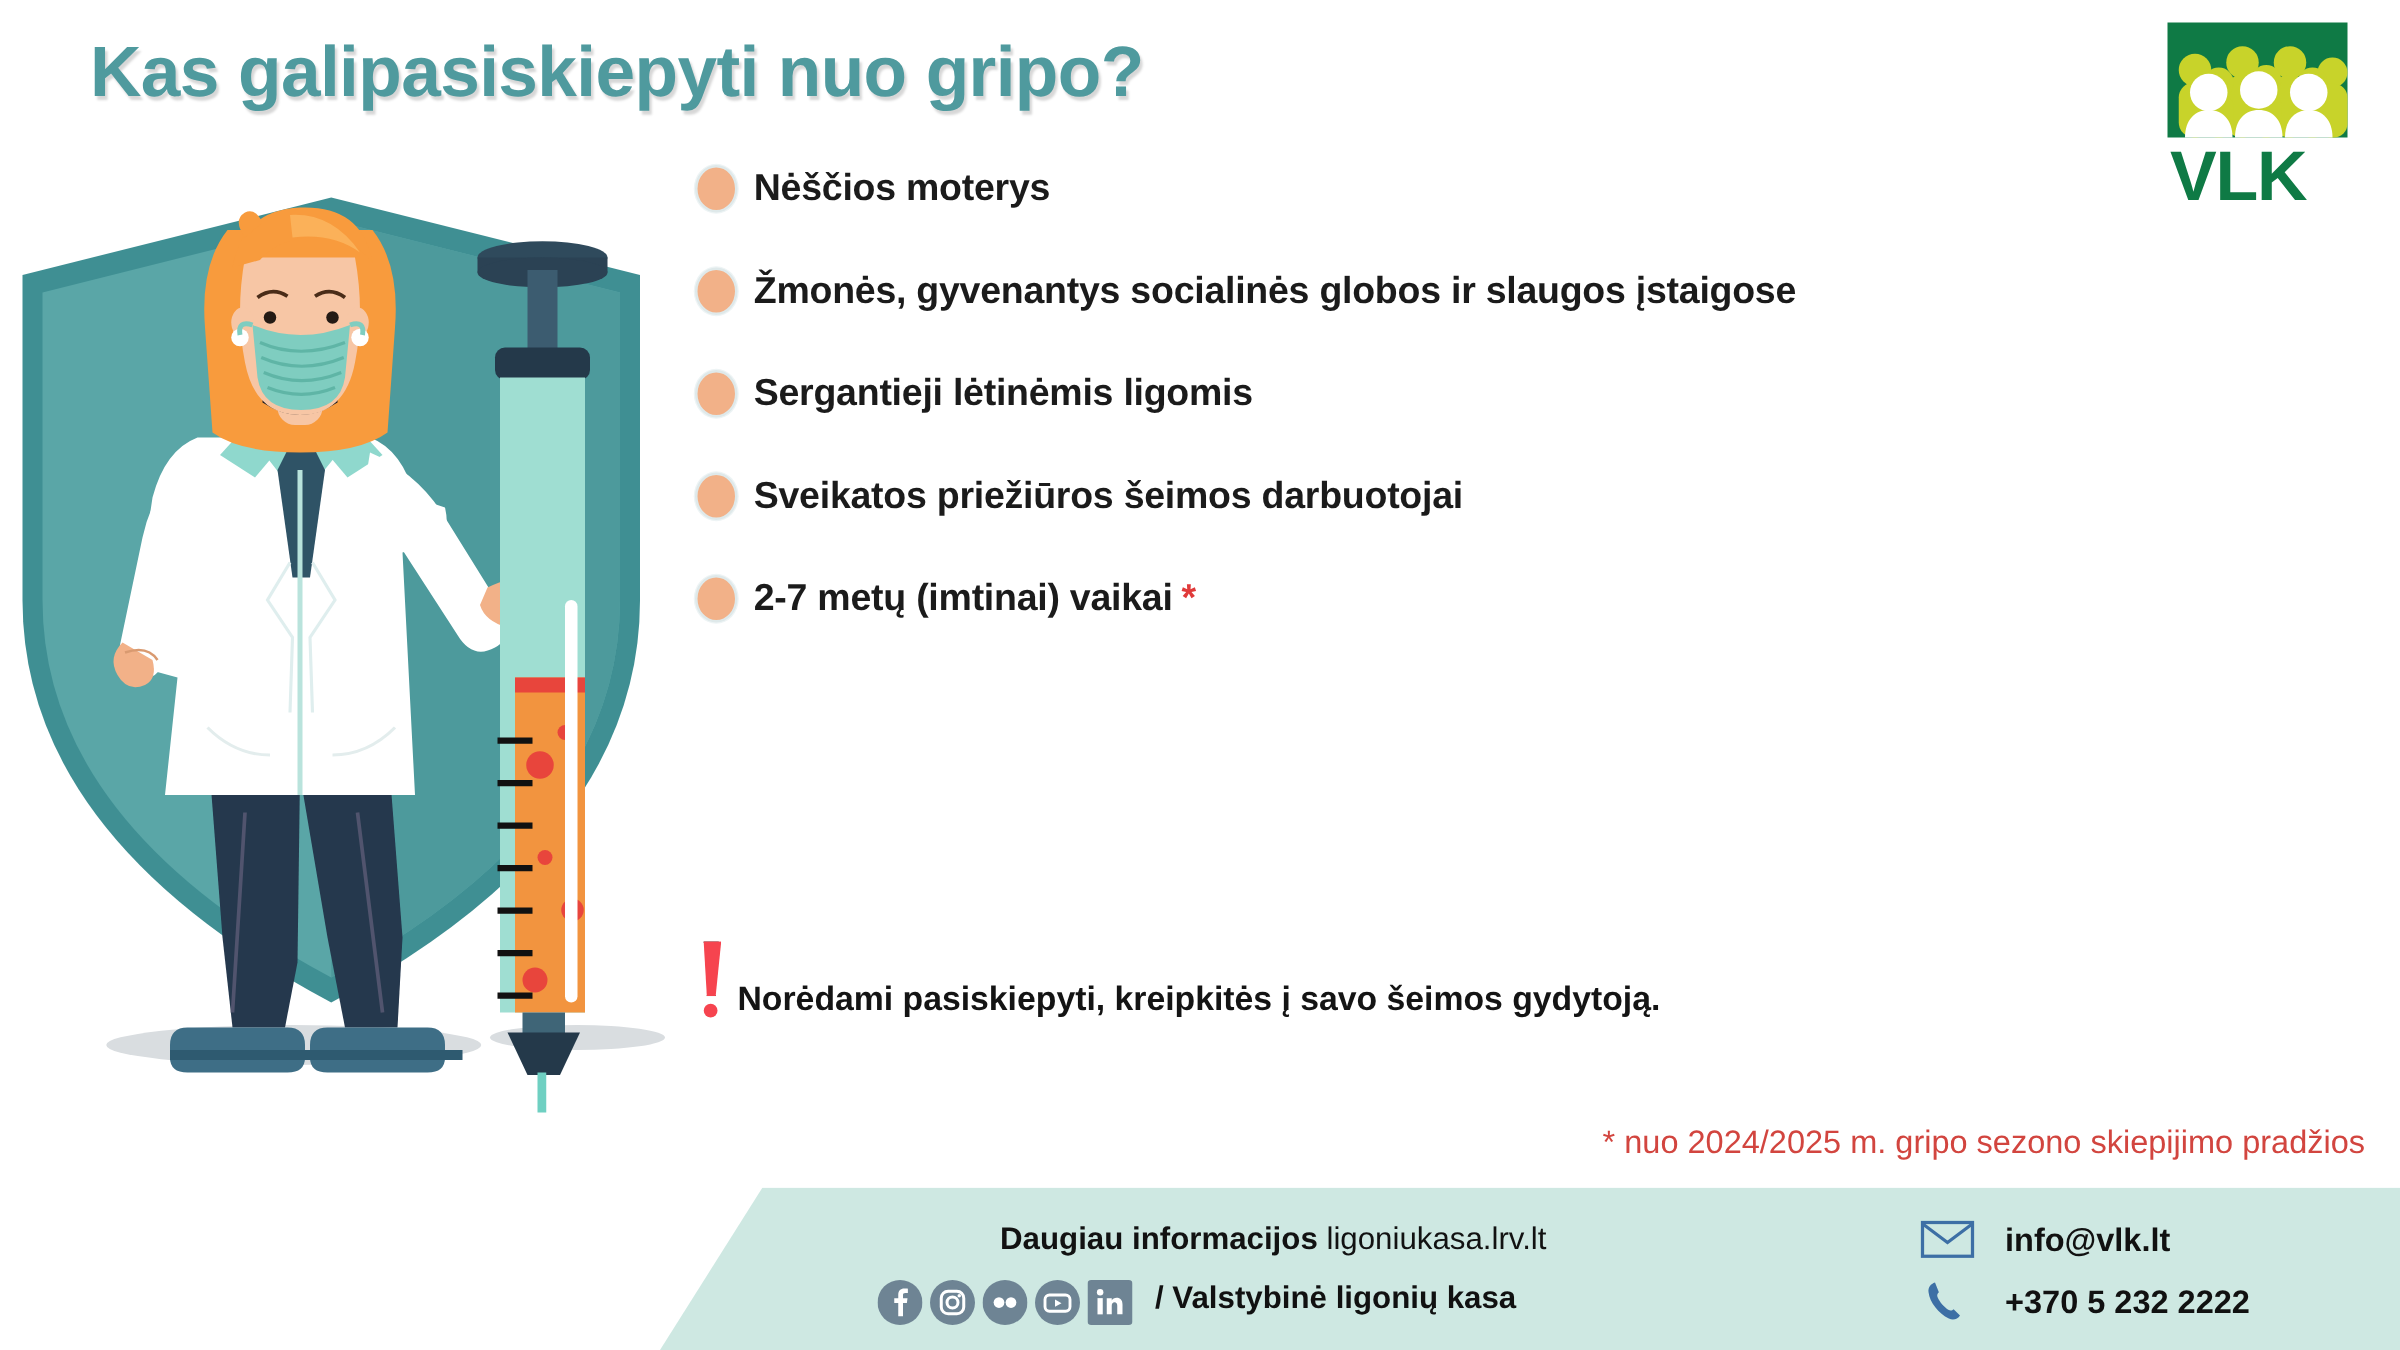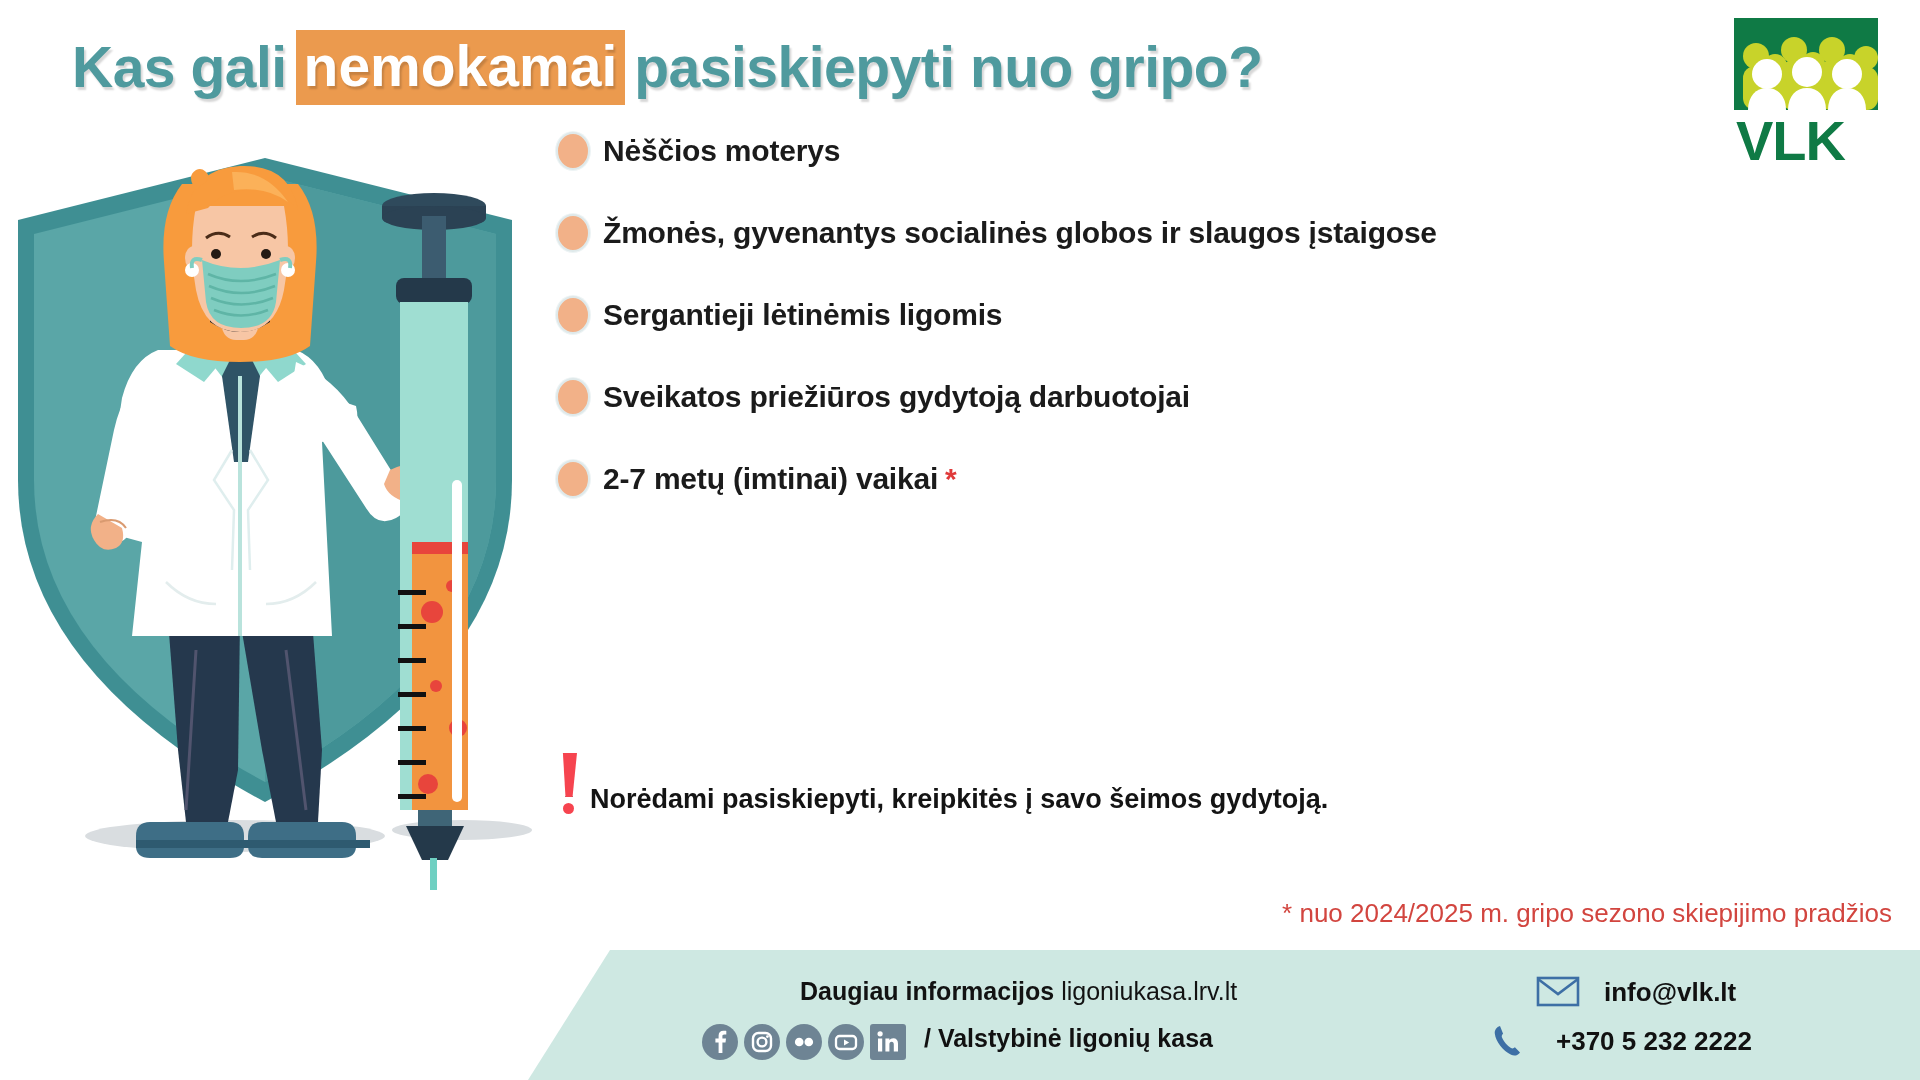--- a/index.html
+++ b/index.html
@@ -87,32 +87,31 @@
   .f-more b{font-weight:bold;}
   .f-more span.url{font-weight:normal;}
 
   .social{position:absolute;left:702px;top:1024px;display:flex;align-items:flex-start;}
   .si{width:36px;height:36px;margin-right:6px;display:block;}
   .f-handle{
     font-size:25px;font-weight:bold;color:#111;white-space:nowrap;margin-left:12px;
   }
 
   .f-mail{position:absolute;left:1536px;top:974px;display:flex;align-items:center;}
-  .f-phone{position:absolute;left:1488px;top:1023px;display:flex;align-items:center;}
+  .f-phone{position:absolute;left:1536px;top:1023px;display:flex;align-items:center;}
   .f-ico{width:44px;height:36px;margin-right:24px;flex:0 0 auto;}
   .f-val{font-size:26px;font-weight:bold;color:#111;white-space:nowrap;}
 </style>
 </head>
 <body>
 
 <div class="stage">
 
   <div class="title-wrap">
     <span class="title-txt">Kas gali</span>
-    <span class="title-hl">nemokamai</span>
     <span class="title-txt">pasiskiepyti nuo gripo?</span>
   </div>
 
   <div class="logo">
     <svg viewBox="0 0 164 150" width="164" height="150" aria-hidden="true">
       <rect x="10" y="4" width="144" height="92" fill="#0f7a45"></rect>
       <g fill="#c8d32a">
         <circle cx="32" cy="42" r="13"></circle>
           <rect x="19" y="52" width="26" height="44" rx="12"></rect>
         <circle cx="70" cy="36" r="13"></circle>
@@ -285,21 +284,21 @@
     </div>
 
     <div class="row">
       <span class="dot"></span>
       <span class="row-txt">Sergantieji lėtinėmis ligomis</span>
       <span class="star"></span>
     </div>
 
     <div class="row">
       <span class="dot"></span>
-      <span class="row-txt">Sveikatos priežiūros gydytoją darbuotojai</span>
+      <span class="row-txt">Sveikatos priežiūros šeimos darbuotojai</span>
       <span class="star"></span>
     </div>
 
     <div class="row">
       <span class="dot"></span>
       <span class="row-txt">2-7 metų (imtinai) vaikai</span>
       <span class="star">*</span>
     </div>
   </div>
 

